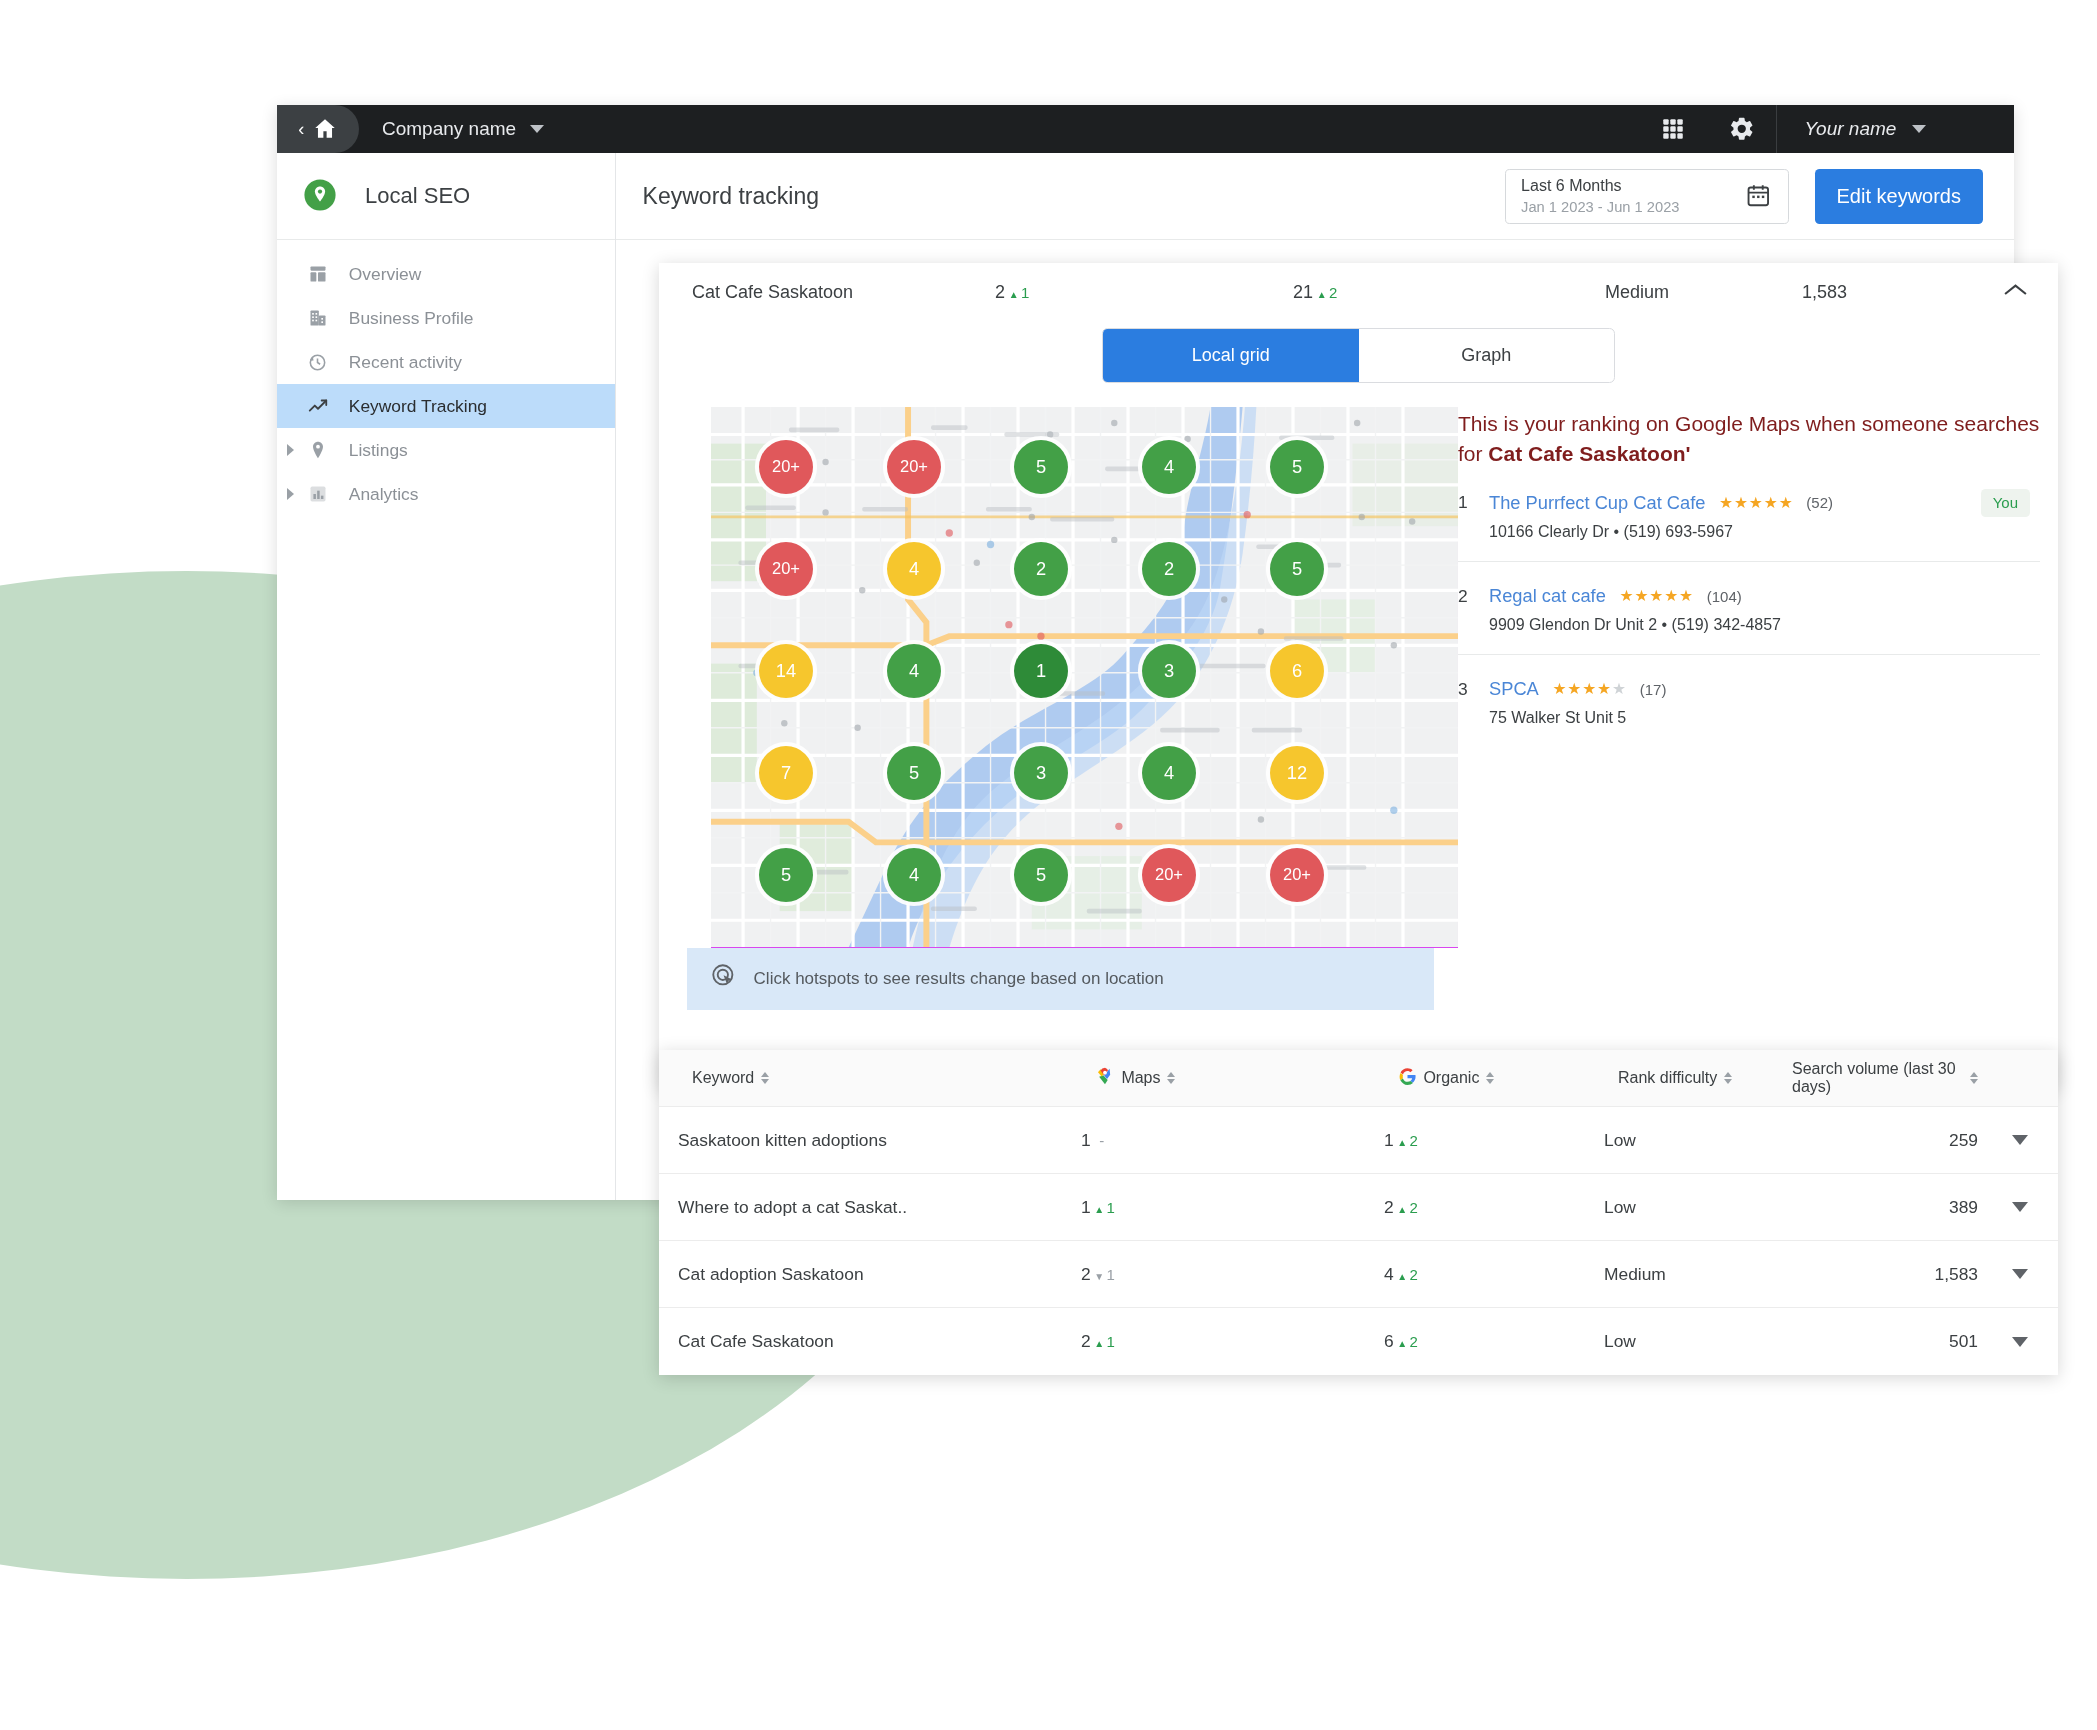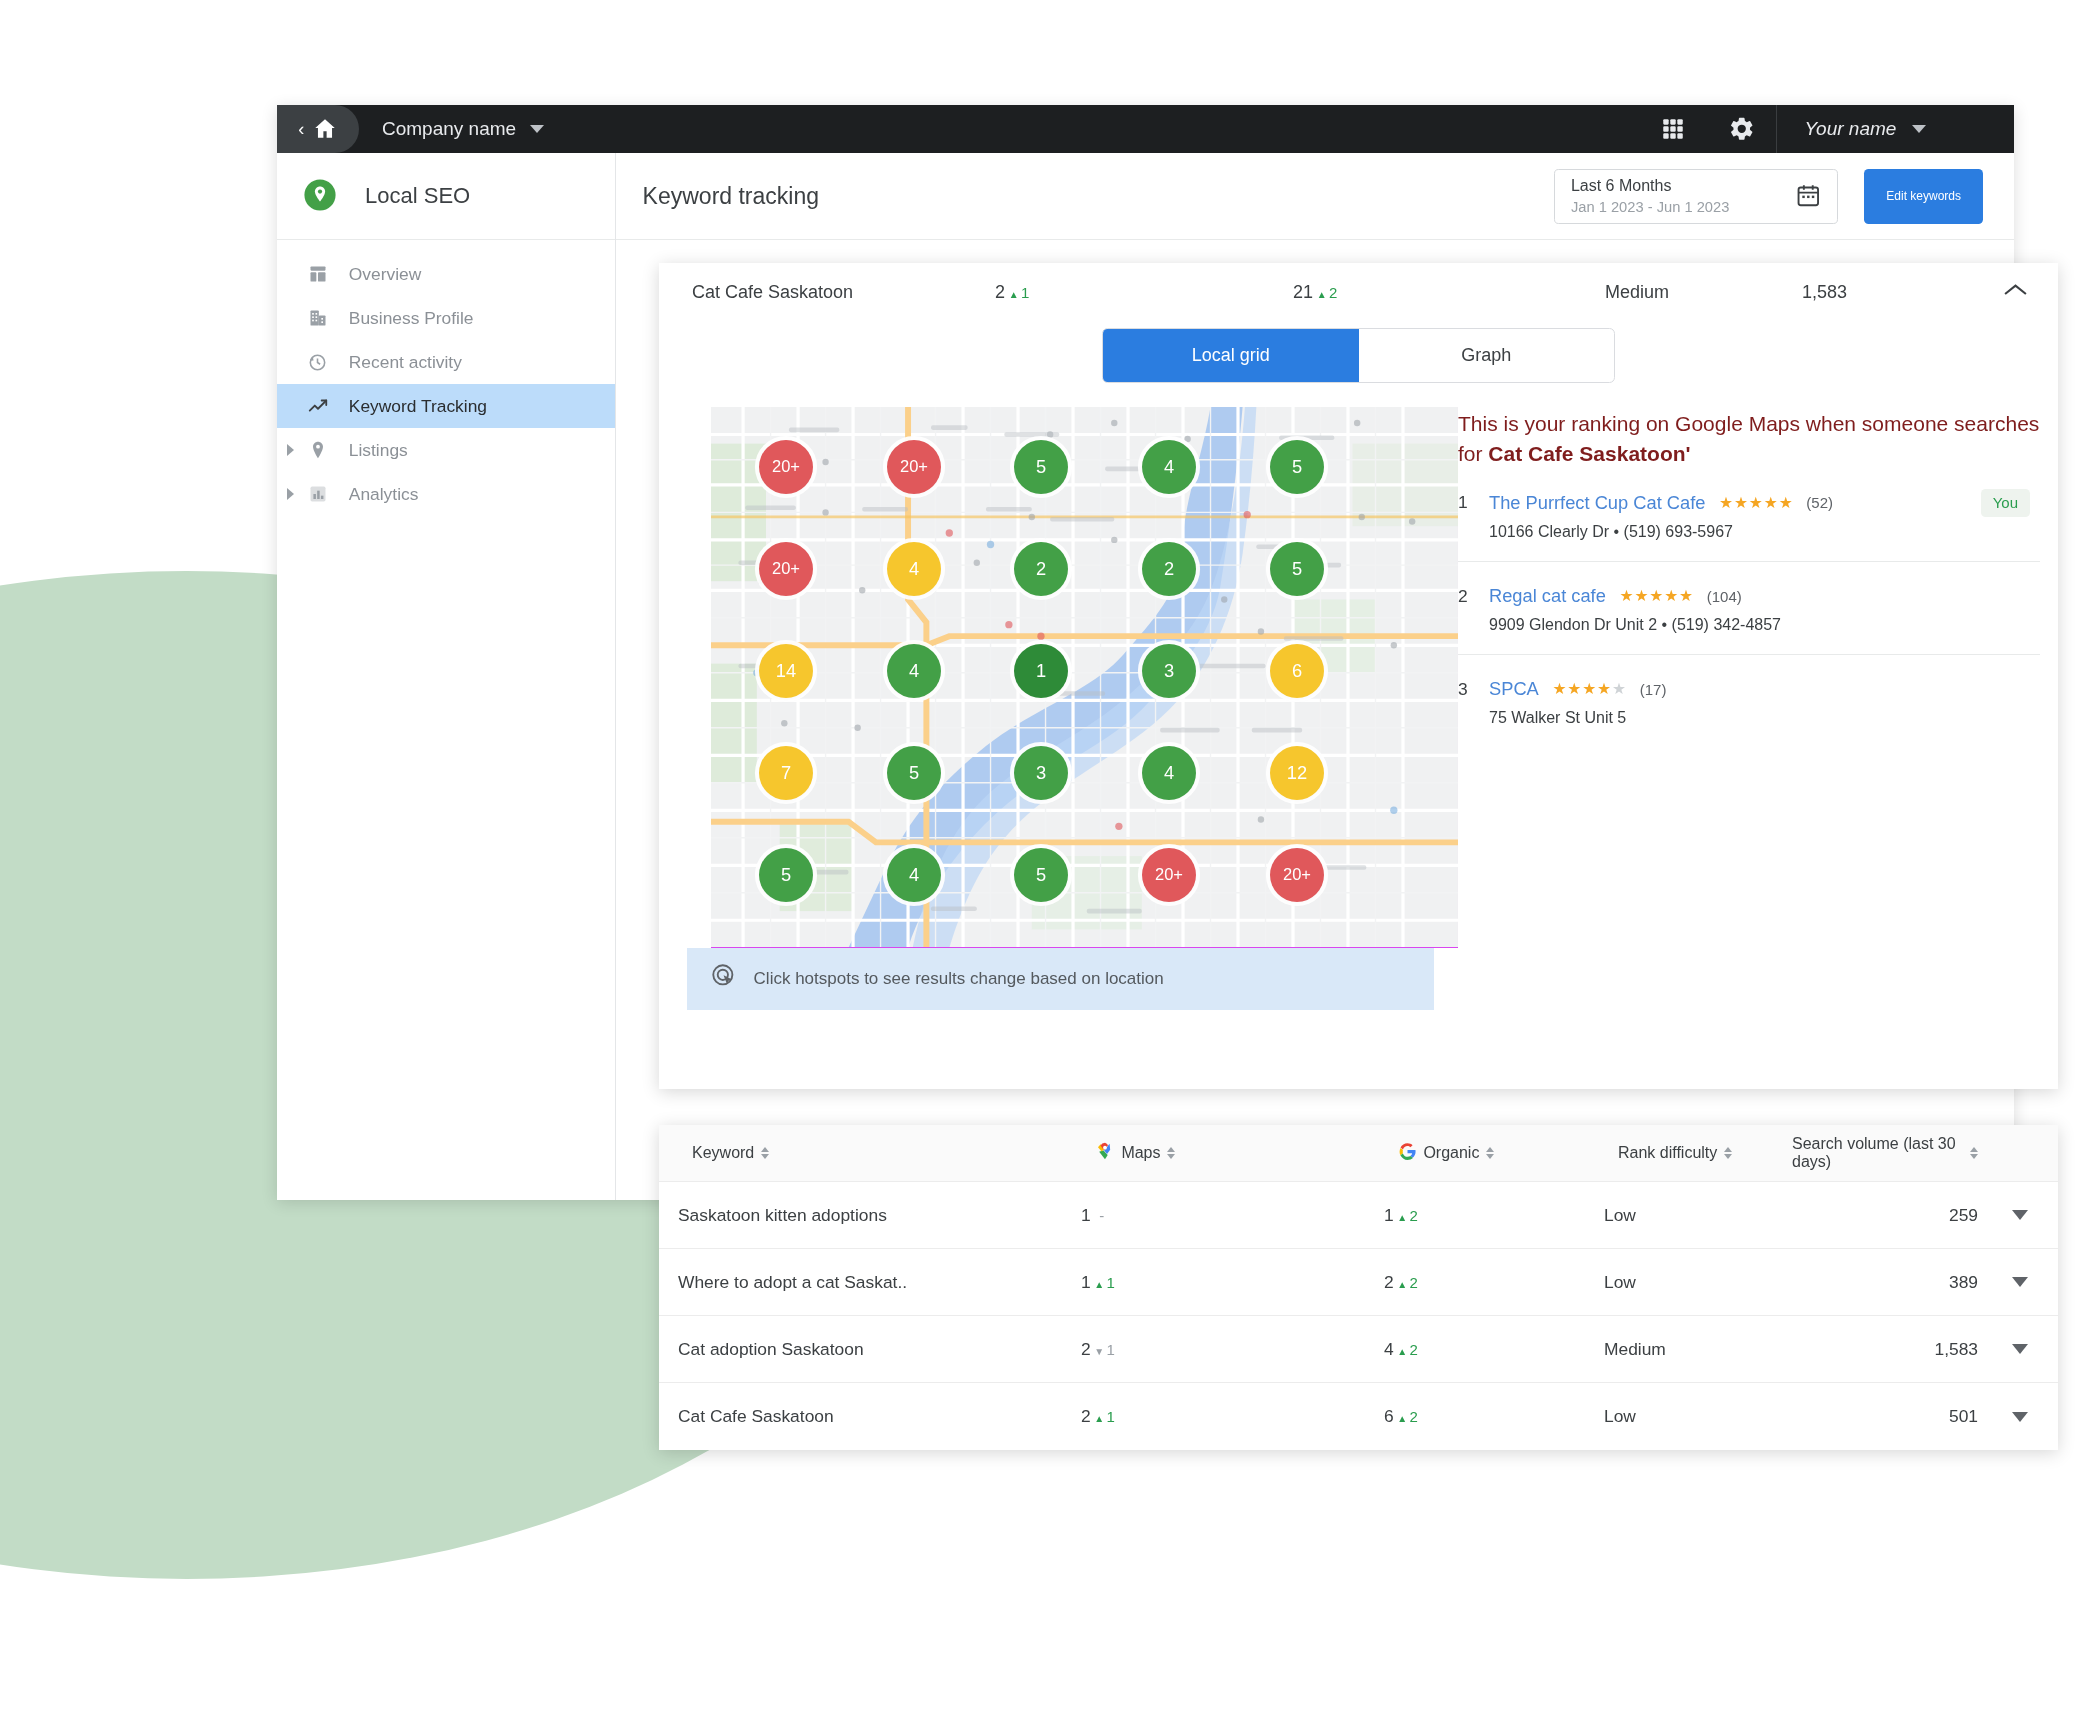--- a/index.html
+++ b/index.html
@@ -89,21 +89,21 @@
   .daterange {
     border:0.9px solid #d6d9dc; border-radius:4.6px; width:284px; height:55px;
     display:flex; align-items:center; padding:0 15.6px;
   }
   .dr-text { display:flex; flex-direction:column; gap:3.7px; }
   .dr-main { font-size:16px; color:#3c4043; }
   .dr-sub { font-size:14.7px; color:#9aa0a6; }
   .dr-cal { margin-left:auto; }
   .btn-primary {
     background:#2b7de0; color:#fff; border-radius:4.6px; height:55px;
-    display:flex; align-items:center; padding:0 22px; font-size:12px; white-space:nowrap;
+    display:flex; align-items:center; padding:0 22px; font-size:20px; white-space:nowrap;
   }
   .main-body { background:#fff; height: 961px; }
 
   
   .kw-card {
     position:absolute; left:659px; top:263px; width:1399px; height:826px;
     background:#fff; box-shadow:0 2.8px 16.5px rgba(0,0,0,.16); z-index:4;
   }
   .kw-card-head { height:59px; display:flex; align-items:center; padding:0 30px 0 33px; font-size:18px; color:#3c4043; }
   .kwh-name { width:303px; }
@@ -164,21 +164,21 @@
   .stars .off { color:#cfd3d6; }
   .res-count { font-size:15px; color:#5f6368; margin-left:2.8px; }
   .res-line2 { font-size:16px; color:#3c4043; margin-left:31px; margin-top:9.2px; }
   .you-badge {
     position:absolute; right:10px; top:20px; background:#eef3ee; color:#2a9d4e;
     font-size:15px; padding:5.5px 12px; border-radius:4.6px;
   }
 
   
   .table-card {
-    position:absolute; left:659px; top:1125px; width:1399px; height:325px;
+    position:absolute; left:659px; top:1050px; width:1399px; height:325px;
     background:#fff; box-shadow:0 2.8px 16.5px rgba(0,0,0,.16); z-index:5;
   }
   .tbl-head {
     height:57px; background:#fafafa; display:flex; align-items:center;
     padding:0 30px 0 33px; font-size:16px; color:#3c4043; border-bottom:0.9px solid #ececec;
   }
   .th { display:flex; align-items:center; gap:6.4px; }
   .c-kw { width:403px; }
   .c-maps { width:303px; }
   .c-org { width:220px; }

